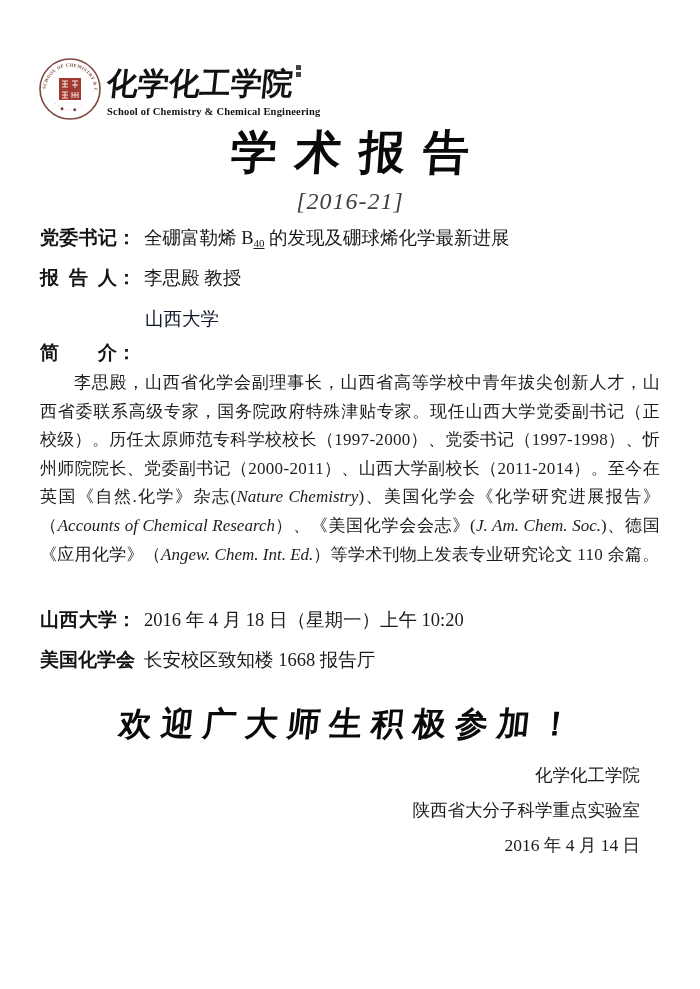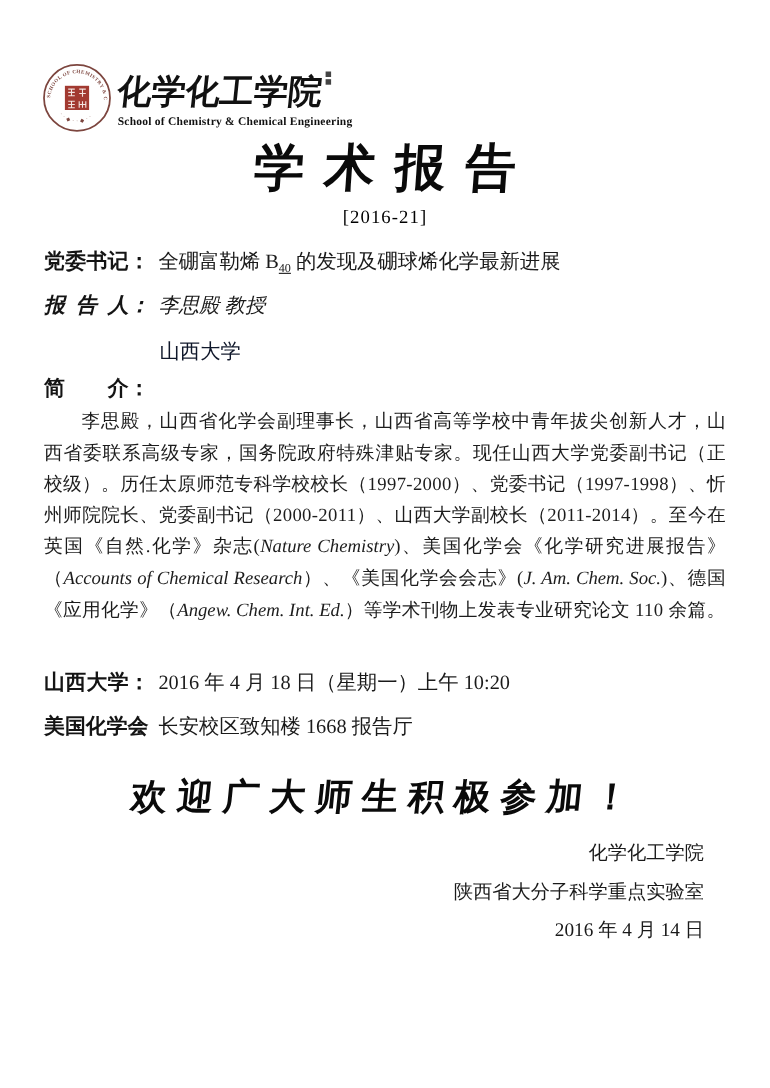--- a/index.html
+++ b/index.html
@@ -27,33 +27,33 @@
   }
 
   
   .main-title {
     position:absolute; top:122px; left:0; width:100%; text-align:center;
     font-size:46px; font-weight:bold; letter-spacing:18px; text-indent:18px;
     transform:skewX(-4deg); color:#0a0a0a;
   }
   .issue-no {
     position:absolute; top:188px; left:0; width:100%; text-align:center;
-    font-size:17px; letter-spacing:1px; color:#000000;
+    font-size:24px; letter-spacing:1px; color:#404040;font-style:italic;
   }
 
   
   .field { position:absolute; left:40px; font-size:19px; white-space:nowrap; }
   .jlabel {
     display:inline-block; width:77px; text-align:justify; text-align-last:justify;
     font-weight:bold; font-family:"Liberation Sans", sans-serif; vertical-align:bottom;
   }
   .colon { font-weight:bold; font-family:"Liberation Sans", sans-serif; margin-right:8px; }
   .fvalue { font-size:18.5px; color:#1a1a1a; }
   .f-topic   { top:225px; }
-  .f-speaker { top:265px;font-style:italic; }
+  .f-speaker { top:265px; }
   .f-intro   { top:340px; }
   .affiliation { position:absolute; top:306px; left:145px; font-size:18.5px; color:#0f172a; }
   sub.bsub { font-size:11px; vertical-align:-3px;text-decoration:underline; }
 
   
   .intro-para {
     position:absolute; top:369px; left:40px; width:620px;
     font-size:17px; line-height:28.6px; text-align:justify;
     text-indent:2em; color:#1c1c1c; letter-spacing:0.3px;
   }

